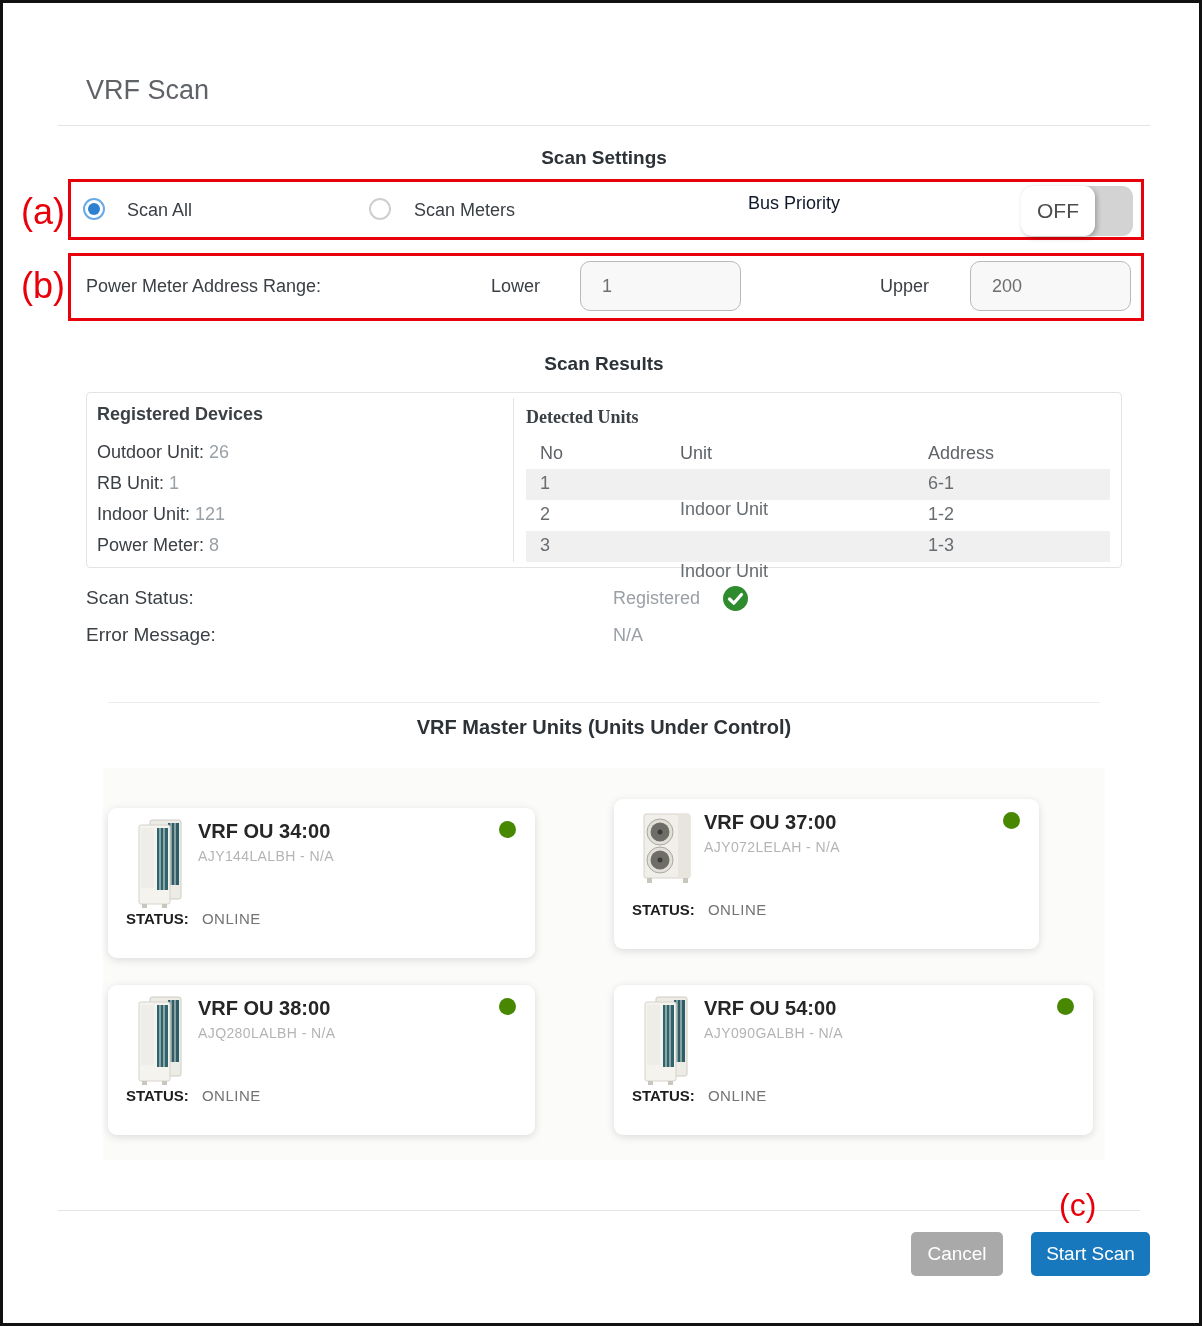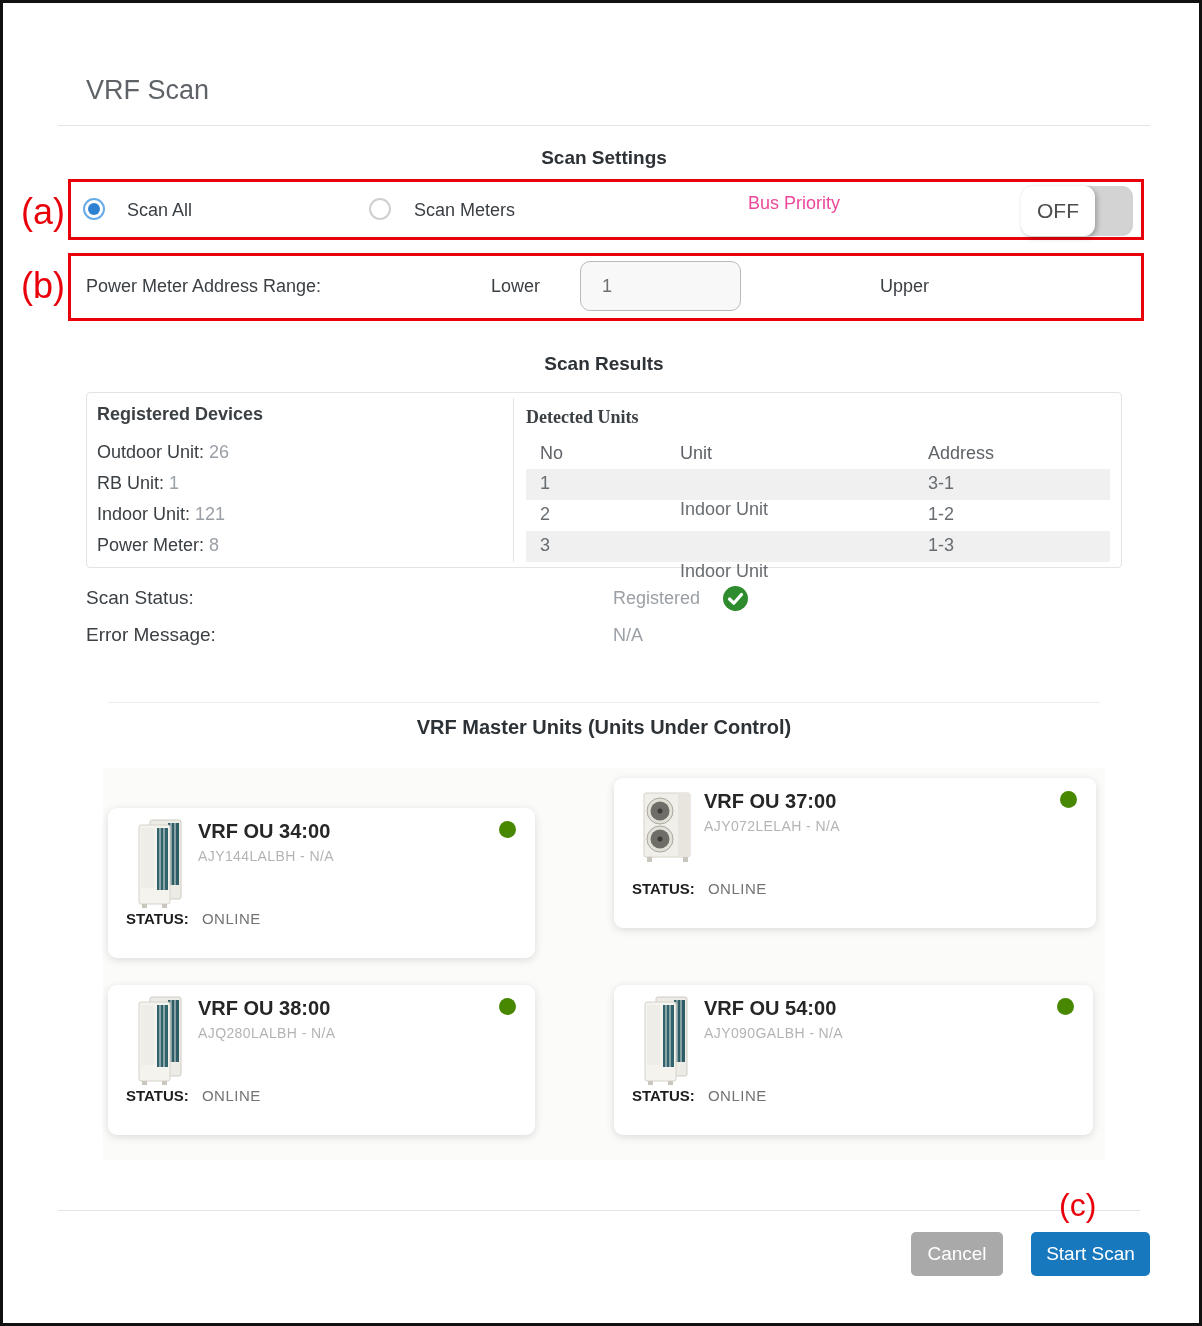--- a/index.html
+++ b/index.html
@@ -24,21 +24,21 @@
 
   .radio { width:22px; height:22px; border-radius:50%; background:#fff; }
   .radio.sel { border:2px solid #66abe8; }
   .radio.sel::after { content:""; position:absolute; left:3px; top:3px; width:12px; height:12px; border-radius:50%; background:#2e80d0; }
   .radio.unsel { border:2px solid #cfcfcf; }
   .r1 { left:80px; top:195px; }
   .r2 { left:366px; top:195px; }
   .lbl { font-size:18px; color:#3b4045; }
   .lbl-scan-all { left:124px; top:197px; }
   .lbl-scan-meters { left:411px; top:197px; }
-  .lbl-bus { left:745px; top:190px; color:#ec4899; }
+  .lbl-bus { left:745px; top:190px; color:#0f172a; }
   .toggle { left:1018px; top:183px; width:112px; height:50px; background:#d3d3d3; border-radius:11px; }
   .knob { position:absolute; left:0; top:0; width:74px; height:50px; background:#fff; border-radius:11px;
           box-shadow:2px 2px 5px rgba(0,0,0,0.25); display:flex; align-items:center; justify-content:center;
           font-size:21px; color:#4d4d4d; }
 
   .lbl-range { left:83px; top:273px; }
   .lbl-lower { left:488px; top:273px; }
   .lbl-upper { left:877px; top:273px; }
   .num-input { height:50px; width:161px; border:1px solid #b9b9b9; border-radius:10px; background:#f8f8f8;
                font-size:18px; color:#6f6f6f; padding-left:21px; font-family:"Liberation Sans", sans-serif; outline:none; }
@@ -68,21 +68,21 @@
   .v-status { left:610px; top:585px; }
   .v-error  { left:610px; top:622px; }
   .check { left:720px; top:583px; width:25px; height:25px; }
 
   .hr-mid { left:105px; top:699px; width:992px; background:#ececec; }
   .h-master { left:0; top:713px; width:1202px; text-align:center; font-size:20px; font-weight:700; color:#2d3237; }
 
   .cards-bg { left:100px; top:765px; width:1002px; height:392px; background:#fbfbfa; }
   .card { width:427px; height:150px; background:#fff; border-radius:9px; box-shadow:0 2px 8px rgba(0,0,0,0.13); }
   .card-1 { left:105px; top:805px; }
-  .card-2 { left:611px; top:775px; width:482px; }
+  .card-2 { left:611px; top:796px; width:425px; }
   .card-3 { left:105px; top:982px; }
   .card-4 { left:611px; top:982px; width:479px; }
   .unit-img { position:absolute; left:27px; top:9px; }
   .card-title { position:absolute; left:90px; top:12px; font-size:20px; font-weight:700; color:#262626; }
   .card-model { position:absolute; left:90px; top:40px; font-size:14px; color:#b4b4b4; letter-spacing:0.4px; }
   .dot { position:absolute; right:19px; top:13px; width:17px; height:17px; border-radius:50%; background:#478800; }
   .status-row { position:absolute; left:18px; top:102px; font-size:15px; }
   .status-lbl { font-weight:700; color:#1d1d1d; }
   .status-val { color:#737373; margin-left:9px; letter-spacing:0.5px; }
 
@@ -113,40 +113,41 @@
   <div class="abs lbl lbl-scan-meters">Scan Meters</div>
   <div class="abs lbl lbl-bus">Bus Priority</div>
   <div class="abs toggle">
     <div class="knob">OFF</div>
   </div>
 
   <div class="abs lbl lbl-range">Power Meter Address Range:</div>
   <div class="abs lbl lbl-lower">Lower</div>
   <input class="abs num-input in-lower" value="1" style="">
   <div class="abs lbl lbl-upper">Upper</div>
+  <input class="abs num-input in-upper" value="200" style="">
 
   <div class="abs section-h h-results">Scan Results</div>
   <div class="abs results-box"></div>
   <div class="abs vdiv"></div>
 
   <div class="abs sub-h h-registered">Registered Devices</div>
   <div class="abs reg-item reg-0"><span>Outdoor Unit:</span> <span class="val">26</span></div>
   <div class="abs reg-item reg-1"><span>RB Unit:</span> <span class="val">1</span></div>
   <div class="abs reg-item reg-2"><span>Indoor Unit:</span> <span class="val">121</span></div>
   <div class="abs reg-item reg-3"><span>Power Meter:</span> <span class="val">8</span></div>
 
   <div class="abs sub-h h-detected">Detected Units</div>
   <div class="abs tbl-header c-no">No</div>
   <div class="abs tbl-header c-unit">Unit</div>
   <div class="abs tbl-header c-addr">Address</div>
 
   <div class="abs tbl-row shade row-0">
     <span class="cell cell-no">1</span>
     <span class="cell cell-unit">Indoor Unit</span>
-    <span class="cell cell-addr">3-1</span>
+    <span class="cell cell-addr">6-1</span>
   </div>
   <div class="abs tbl-row row-1">
     <span class="cell cell-no">2</span>
     <span class="cell cell-unit">Indoor Unit</span>
     <span class="cell cell-addr">1-2</span>
   </div>
   <div class="abs tbl-row shade row-2">
     <span class="cell cell-no">3</span>
     <span class="cell cell-unit">Indoor Unit</span>
     <span class="cell cell-addr">1-3</span>

